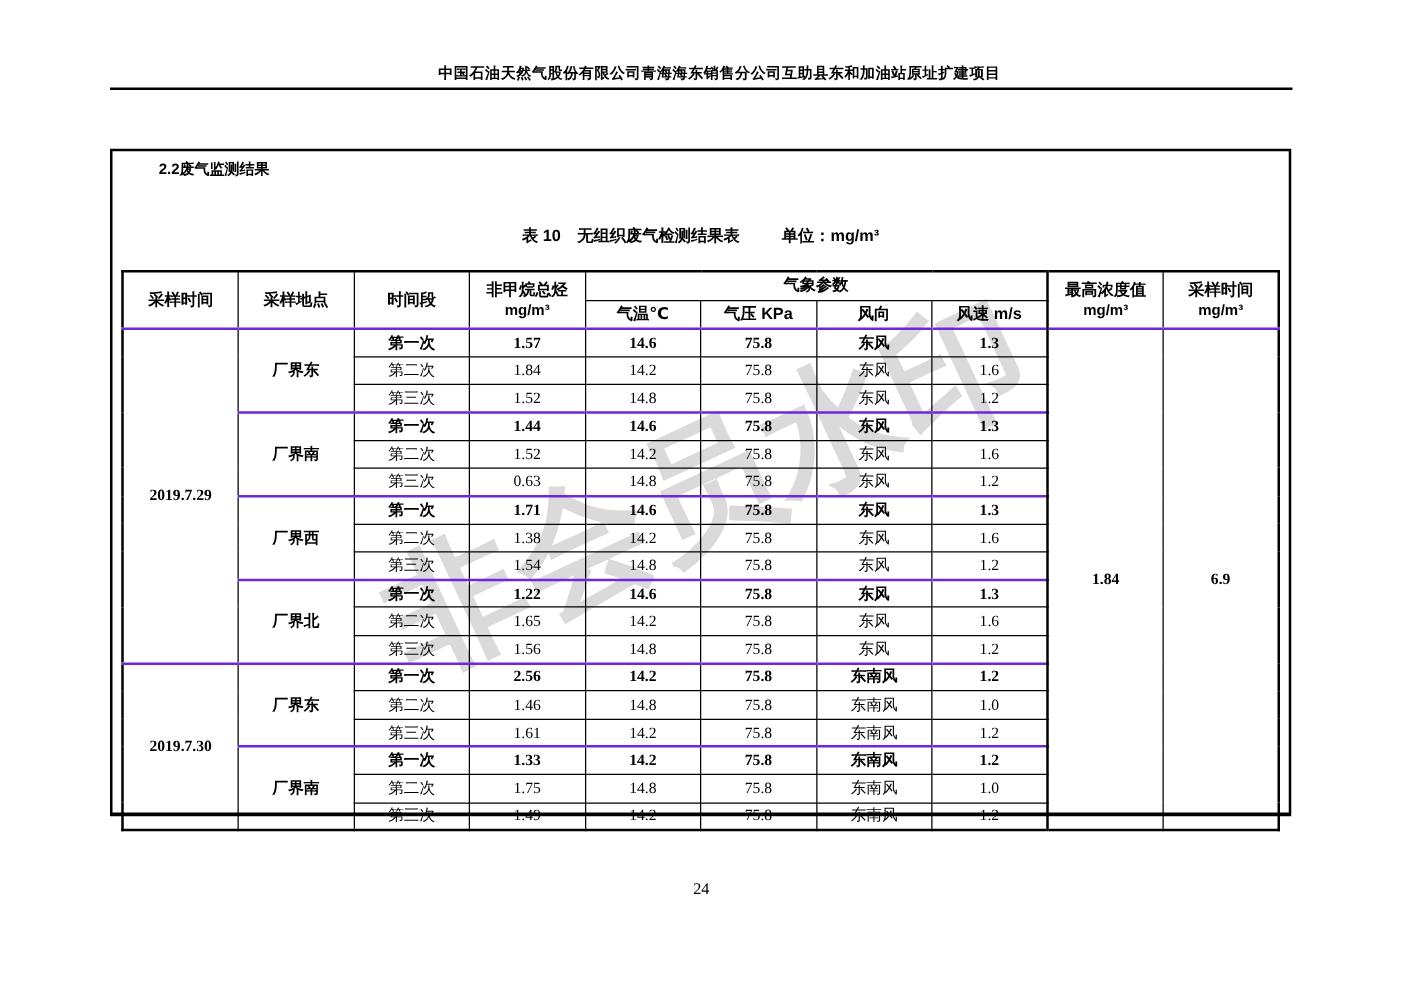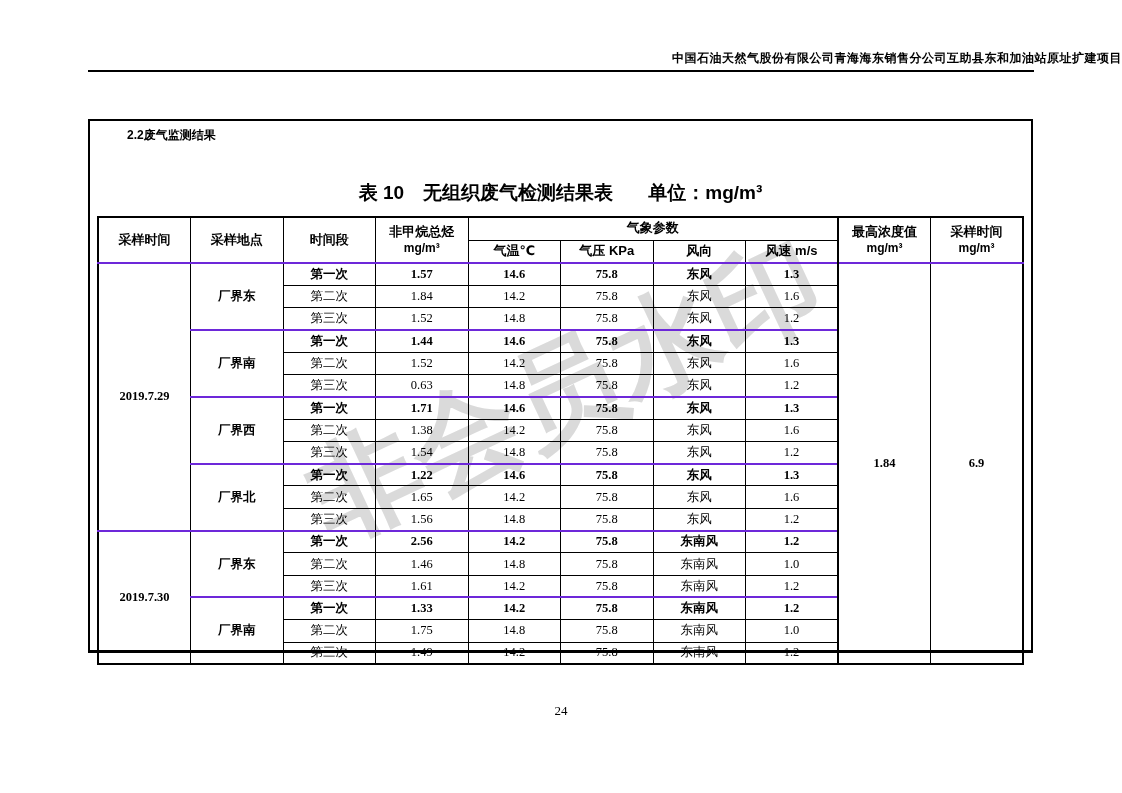--- a/index.html
+++ b/index.html
@@ -12,21 +12,21 @@
     color: #000;
     font-family: "Liberation Serif", "DejaVu Serif", serif;
     overflow: hidden;
   }
 
   
   .doc-header {
     position: absolute;
     top: 50px; left: 0;
     width: 100%;
-    text-align: right;
+    text-align: center;
     font-family: "Liberation Sans", "DejaVu Sans", sans-serif;
     font-weight: bold;
     font-size: 12px;
     letter-spacing: 0.5px;
     padding-left: 29px;
   }
   .doc-header-rule {
     position: absolute;
     left: 88px; top: 70px;
     width: 946px; height: 2px;
@@ -71,21 +71,21 @@
     left: 37px; top: 33px;
     font-size: 14.5px;
   }
   .table-caption {
     position: absolute;
     left: 0; top: 59px;
     width: 100%;
     text-align: center;
     font-family: "Liberation Sans", "DejaVu Sans", sans-serif;
     font-weight: bold;
-    font-size: 19px;
+    font-size: 13px;
   }
   .table-caption .unit-part { margin-left: 30px; }
 
   
   table.monitor {
     position: absolute;
     left: 7px; top: 83px;
     width: 927px; height: 447px;
     border-collapse: collapse;
     table-layout: fixed;

